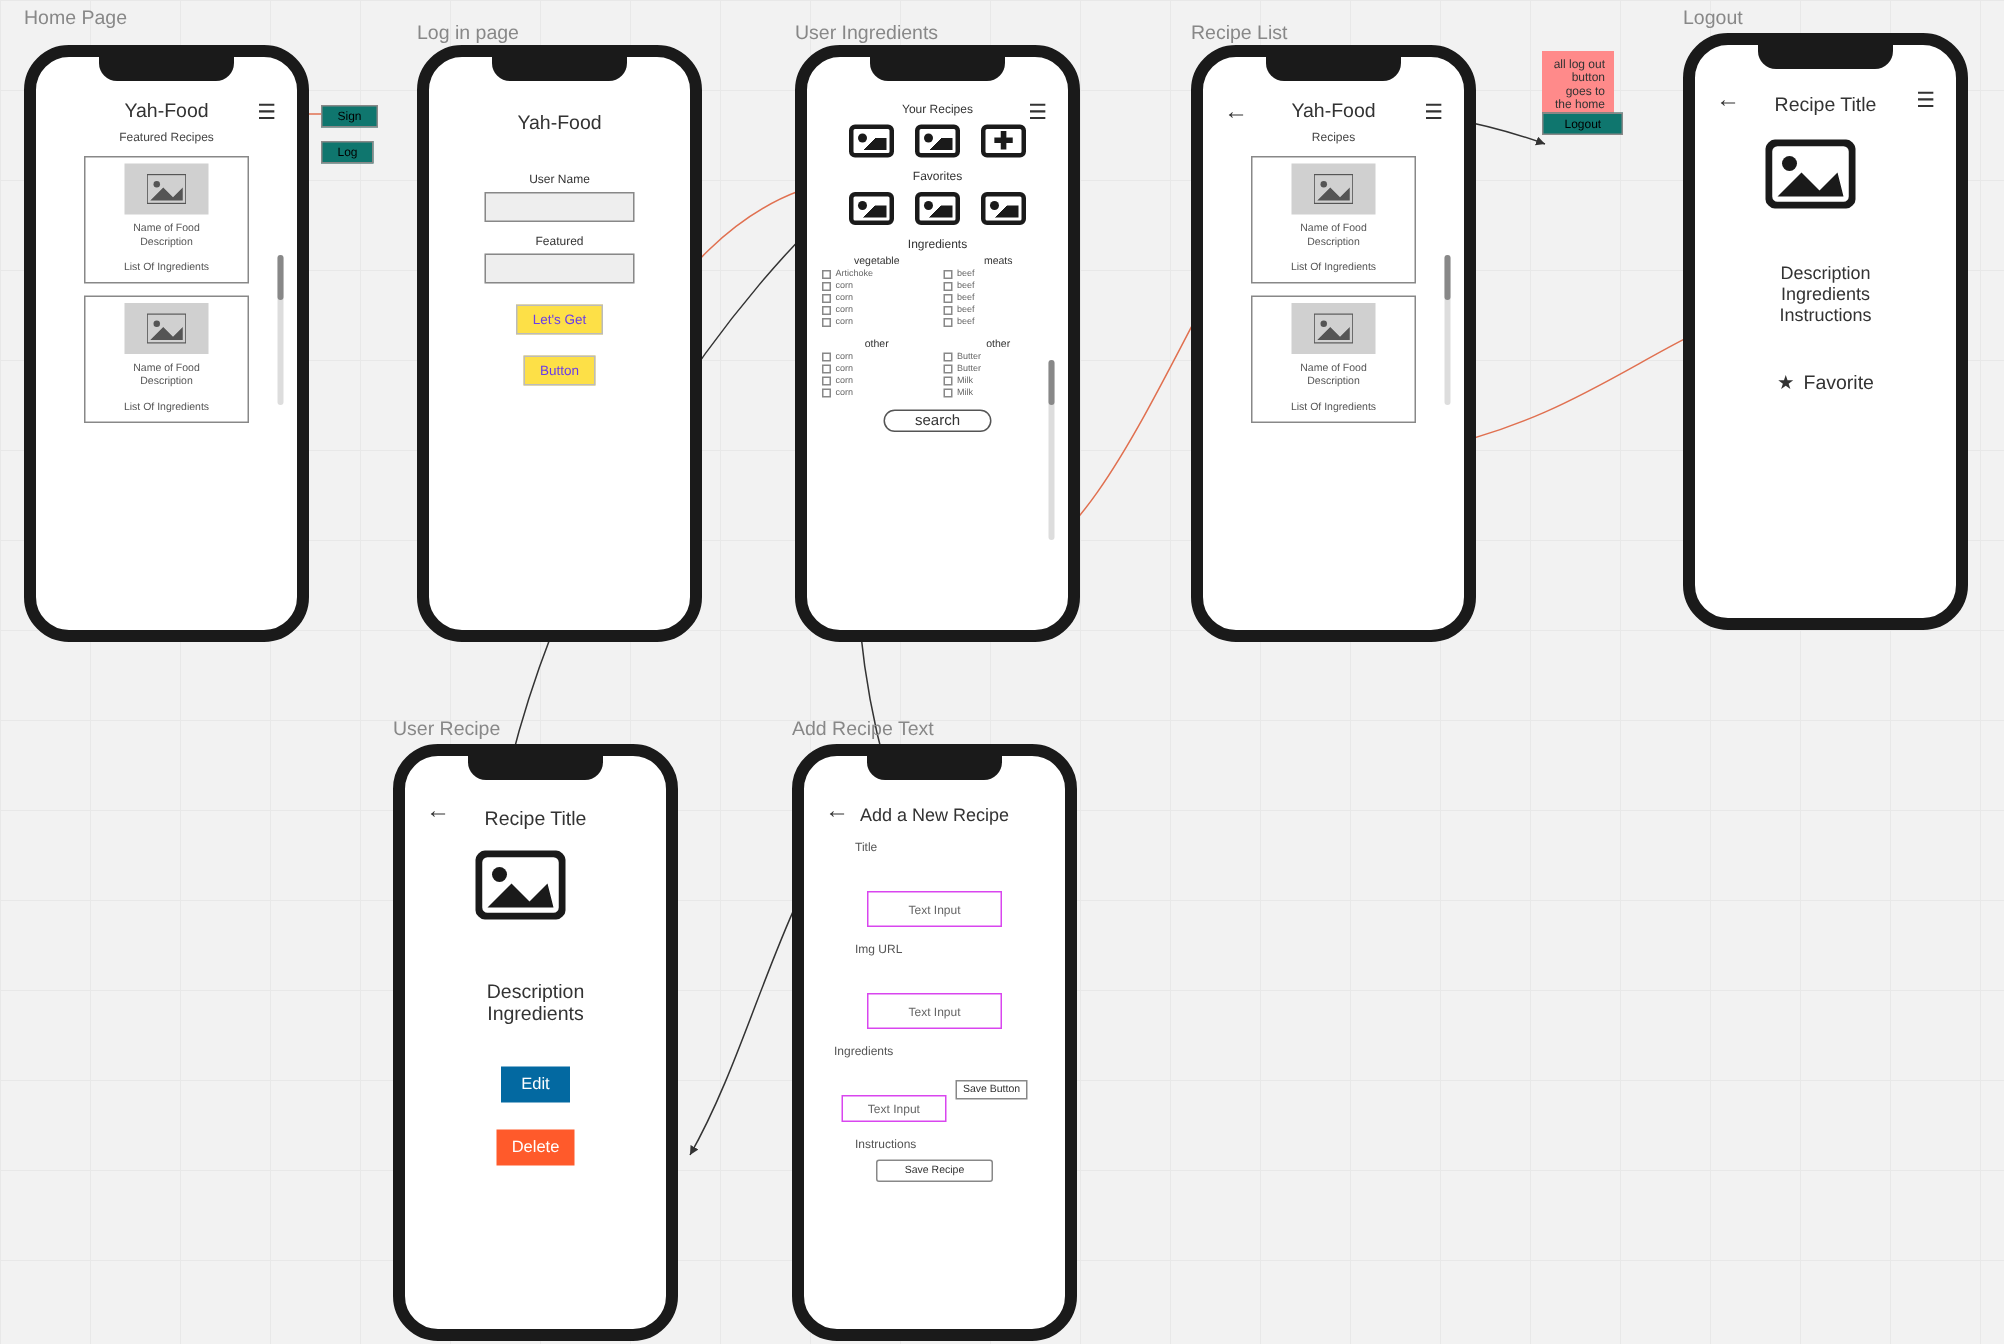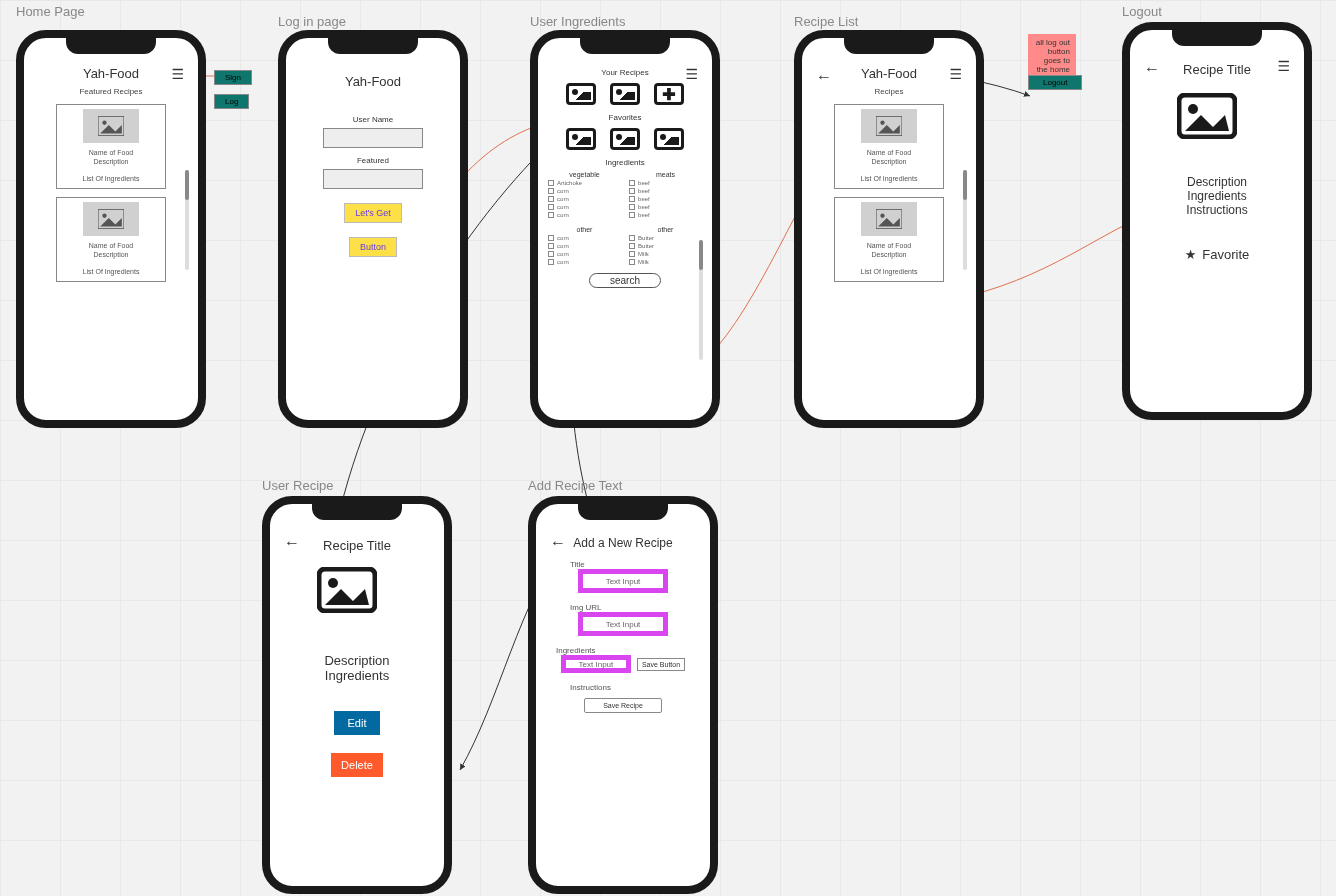--- a/index.html
+++ b/index.html
@@ -108,21 +108,21 @@
   }
   .sticky {
     position:absolute; background:#ff8a8a; color:#333;
     font-size:8px; padding:4px 6px; width:48px; text-align:right;
     z-index:2;
   }
   svg.arrow { position:absolute; z-index:1; overflow:visible; pointer-events:none;}
   .section-head { font-size:8px; margin-top:8px; color:#333;}
   .fav-row{ margin-top:30px; font-size:13px; display:flex; align-items:center; gap:6px;}
   .form-label{font-size:8px; color:#555; align-self:flex-start; margin-left:28px; margin-top:10px;}
-  .tinput{border:5px solid #d946ef; width:90px; height:24px; font-size:8px; display:flex;align-items:center;justify-content:center; color:#666;}
+  .tinput{border:1px solid #d946ef; width:90px; height:24px; font-size:8px; display:flex;align-items:center;justify-content:center; color:#666;margin-top:25px;}
   .tarea{border:1px solid #888; width:90px; height:58px; font-size:8px; display:flex;align-items:center;justify-content:center; color:#666;}
   .row-inline{display:flex; gap:6px; align-items:center;}
   .tinput.sm{width:70px;height:18px;}
   .savebtn{border:1px solid #888; font-size:7px; padding:2px 4px;}
 </style>
 </head>
 <body>
 
 <div class="grid-bg"></div>
 

